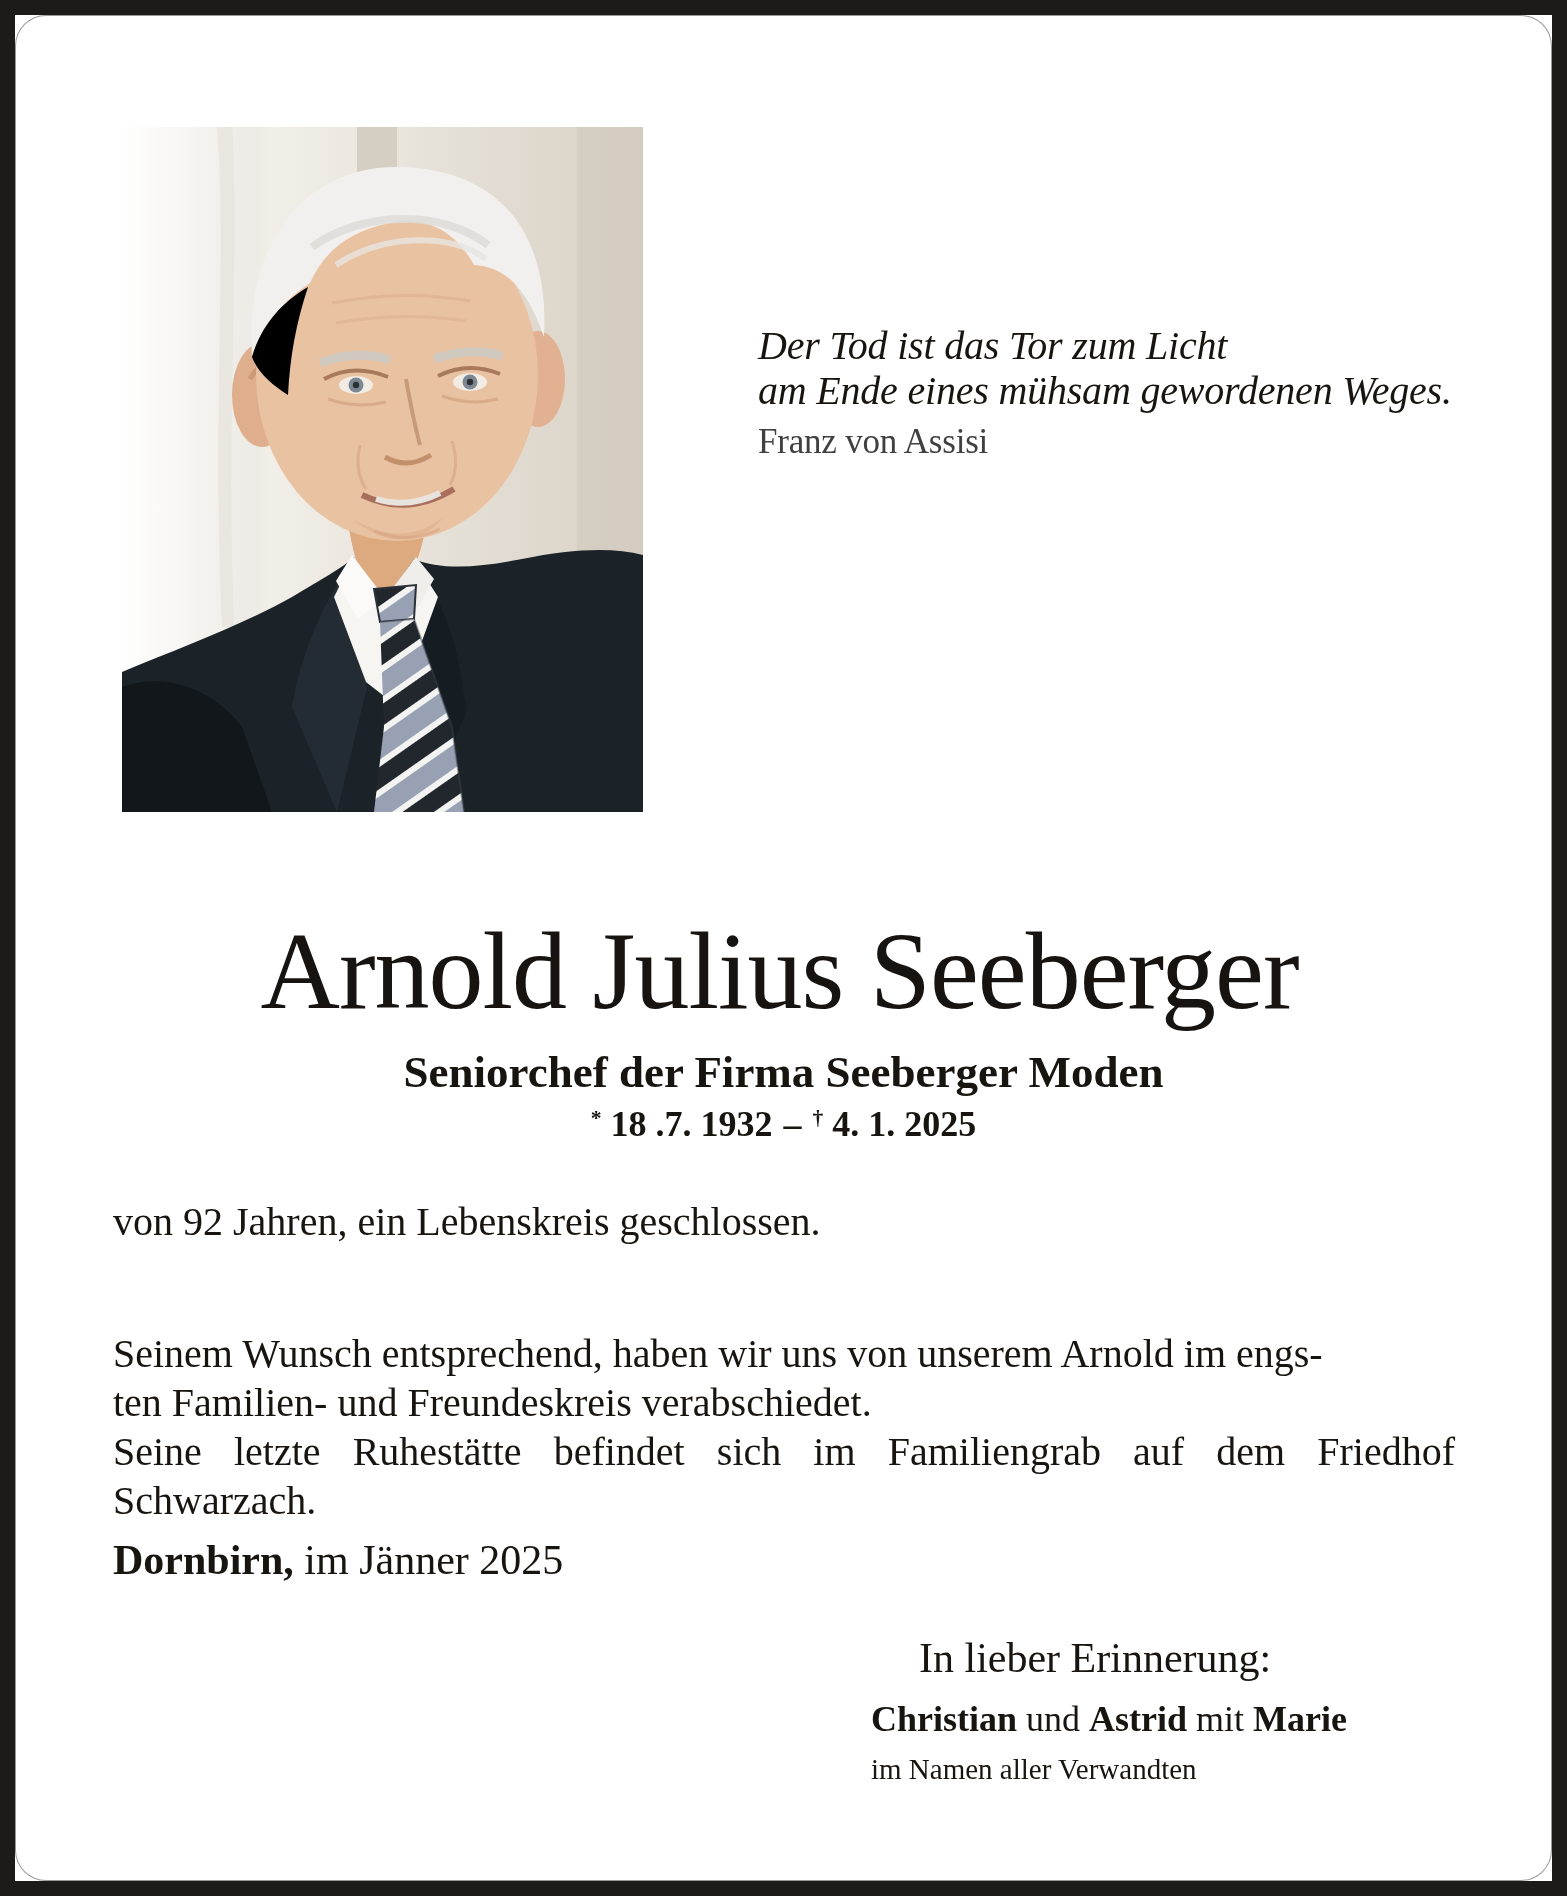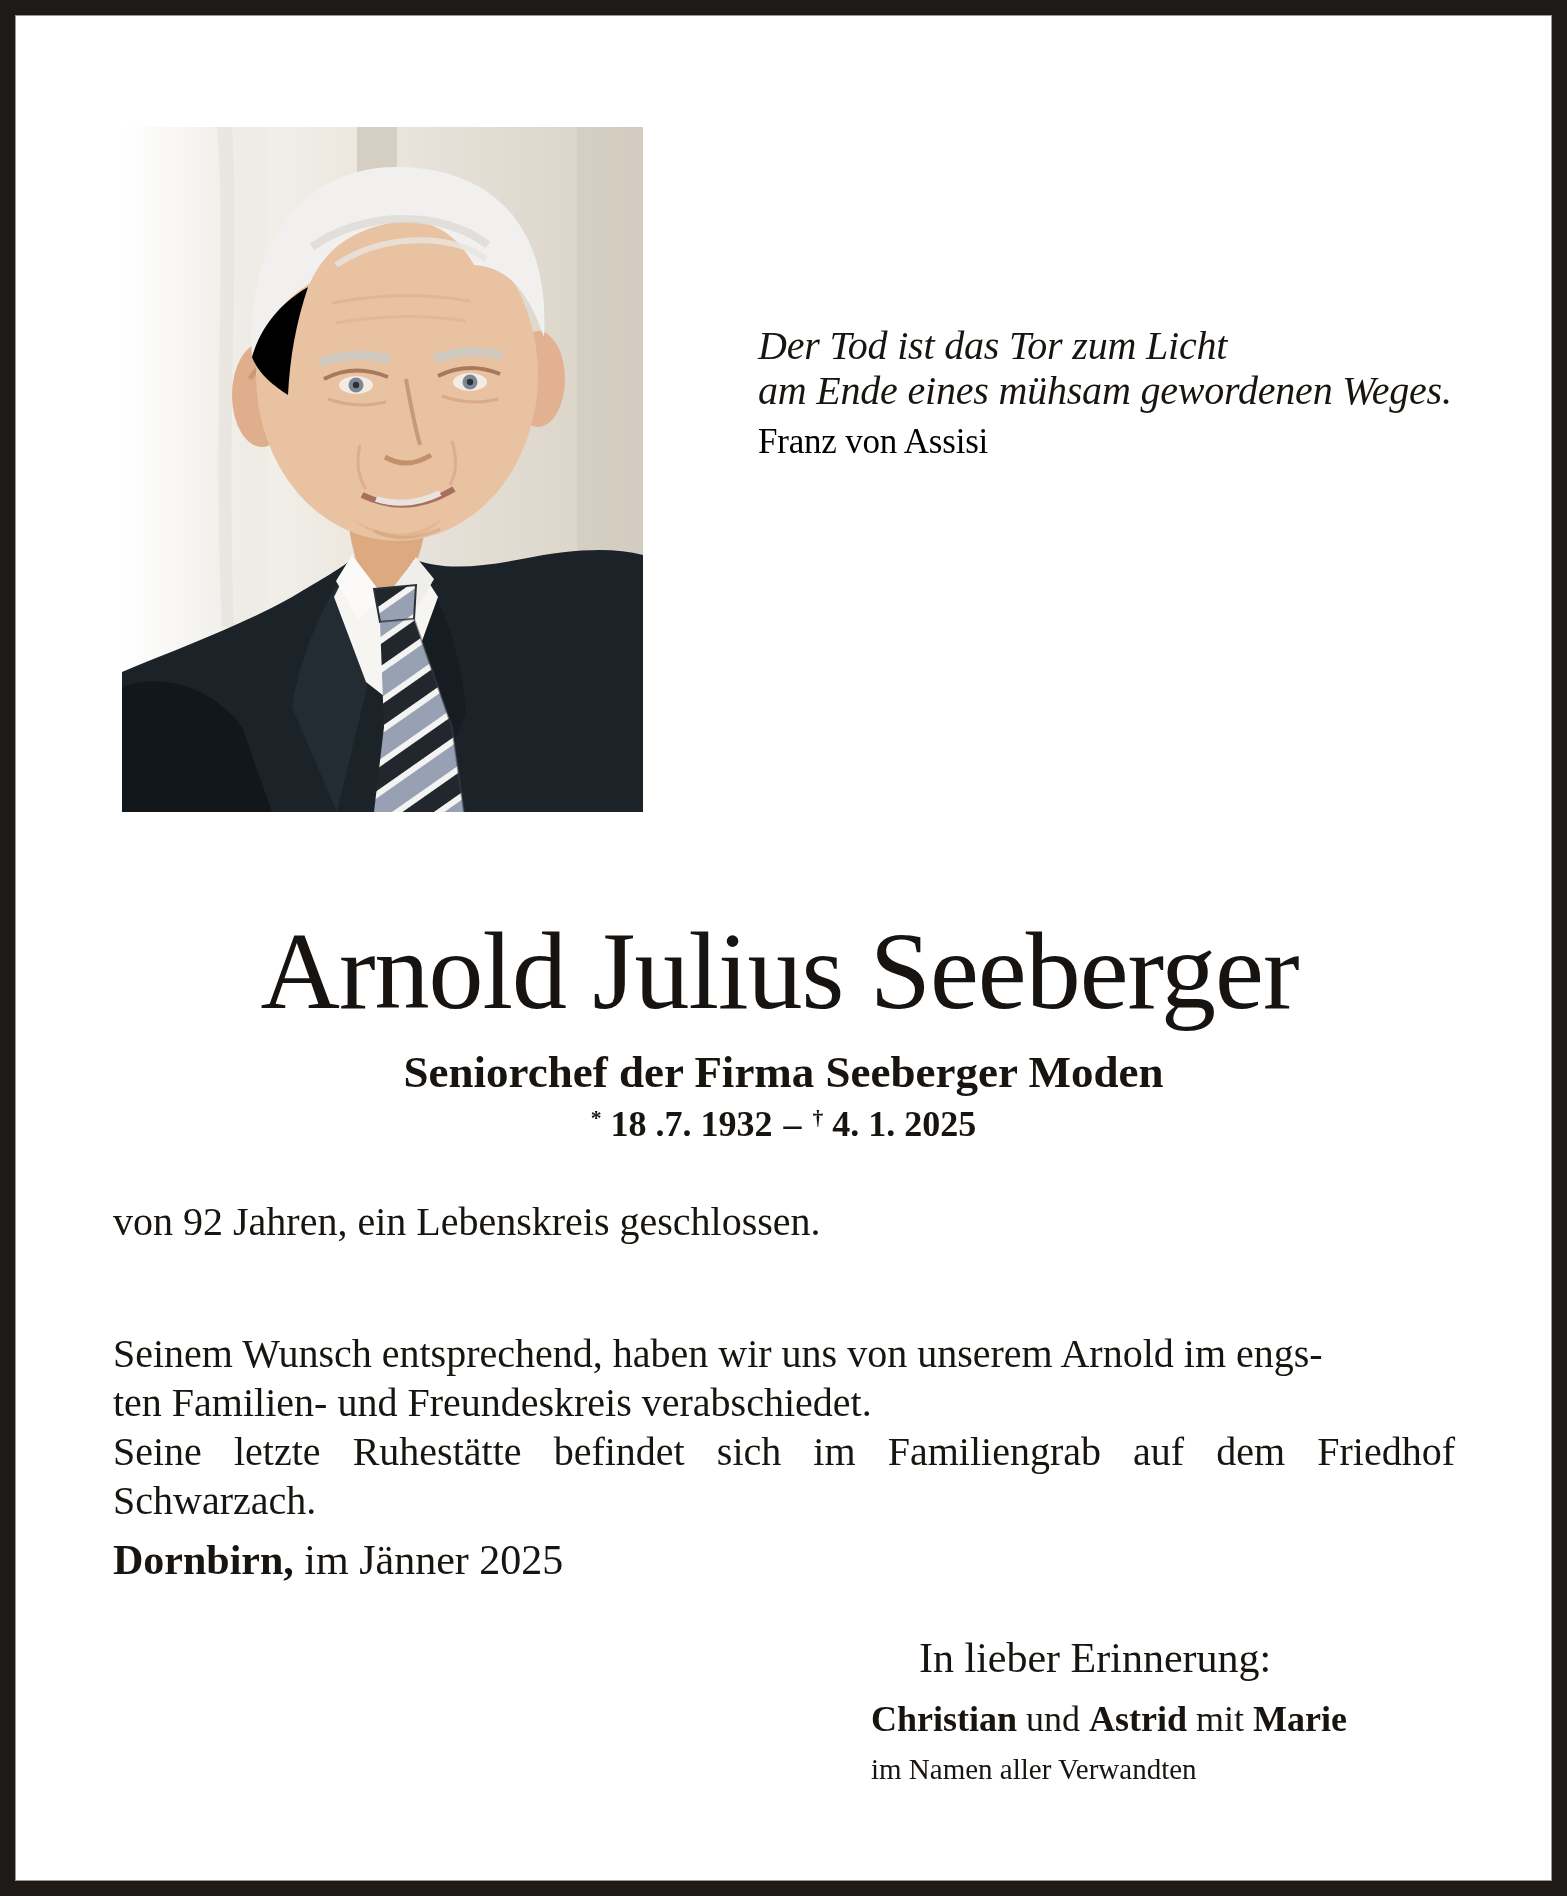--- a/index.html
+++ b/index.html
@@ -6,32 +6,32 @@
   .page{
     position:relative;
     width:1567px;height:1896px;
     background:#ffffff;
     border:15px solid #1e1a17;
     box-sizing:border-box;
     font-family:"Liberation Serif", serif;
     color:#181410;
     overflow:hidden;
   }
-  .inner{position:absolute;inset:0;box-shadow:inset 0 0 0 1px #9b9894;}
+  .inner{position:absolute;inset:0;box-shadow:inset 0 0 0 1px #9b9894;border-radius:31px;}
   .photo{
     position:absolute;left:107px;top:112px;width:521px;height:685px;
     margin:0;padding:0;overflow:hidden;
   }
   .photo svg{display:block;width:100%;height:100%;}
   .quote{
     position:absolute;left:743px;top:308px;width:740px;
     font-style:italic;font-size:40px;line-height:45px;letter-spacing:-0.2px;
   }
   .quote-attr{
-    font-style:normal;font-size:35px;line-height:40px;margin-top:9px;color:#000000;
+    font-style:normal;font-size:35px;line-height:40px;margin-top:9px;color:#404040;
   }
   .name{
     position:absolute;left:0;right:8px;top:900px;margin:0;
     text-align:center;font-weight:400;
     font-size:110px;line-height:112px;letter-spacing:-1px;color:#171310;
   }
   .role{
     position:absolute;left:0;right:0;top:1033px;
     text-align:center;font-weight:700;font-size:45px;line-height:48px;
   }

